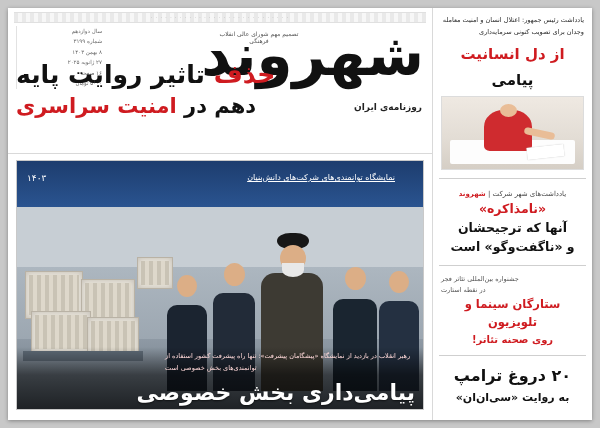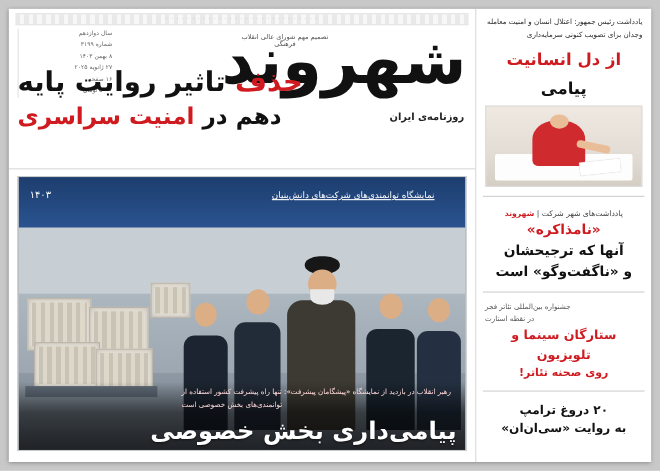--- a/index.html
+++ b/index.html
@@ -275,19 +275,19 @@
     <div class="lc-block">
       <div class="lc-sub">جشنواره بین‌المللی تئاتر فجر</div>
       <div class="lc-sub">در نقطه استارت</div>
       <div class="lc-small-head" style="font-size:11.5px;"><span class="red">ستارگان سینما و تلویزیون</span></div>
       <div class="lc-small-head" style="font-size:10px;"><span class="red">روی صحنه تئاتر!</span></div>
     </div>
 
     <div class="lc-divider"></div>
 
     <div class="lc-block">
-      <div class="lc-small-head" style="font-size:11px;">۲۰ دروغ ترامپ</div>
+      <div class="lc-small-head" style="font-size:16px;">۲۰ دروغ ترامپ</div>
       <div class="lc-small-head" style="font-size:11px;">به روایت «سی‌ان‌ان»</div>
 
     </div>
   </div>
 
 </div>
 
 </body></html>

